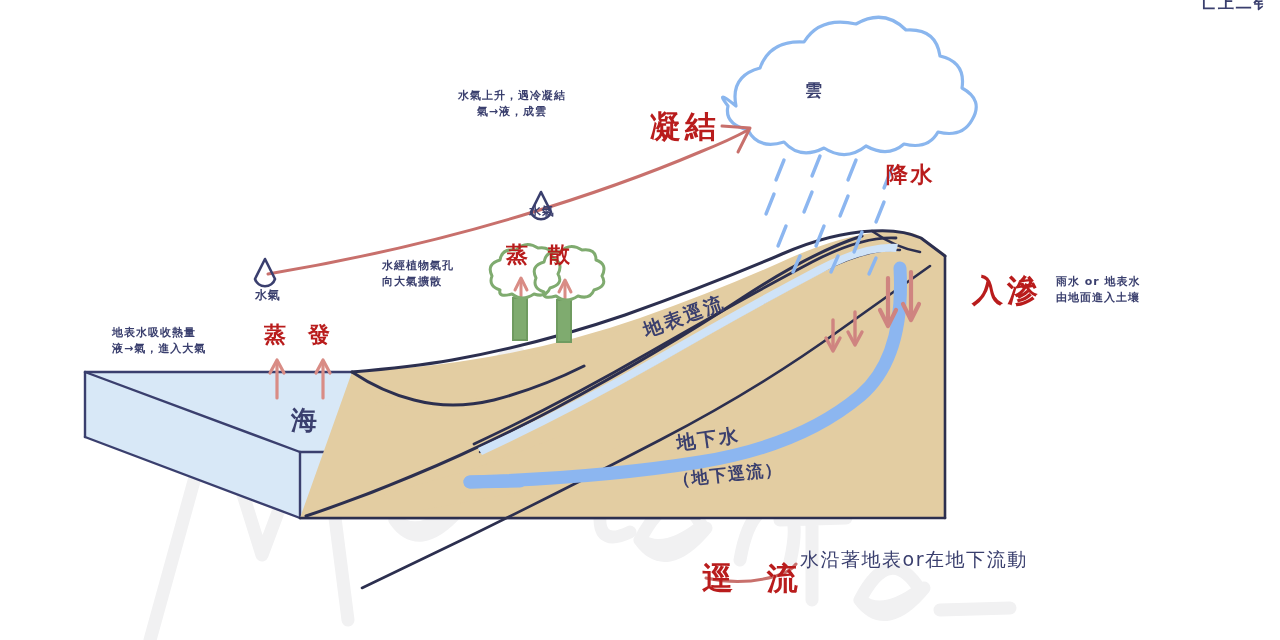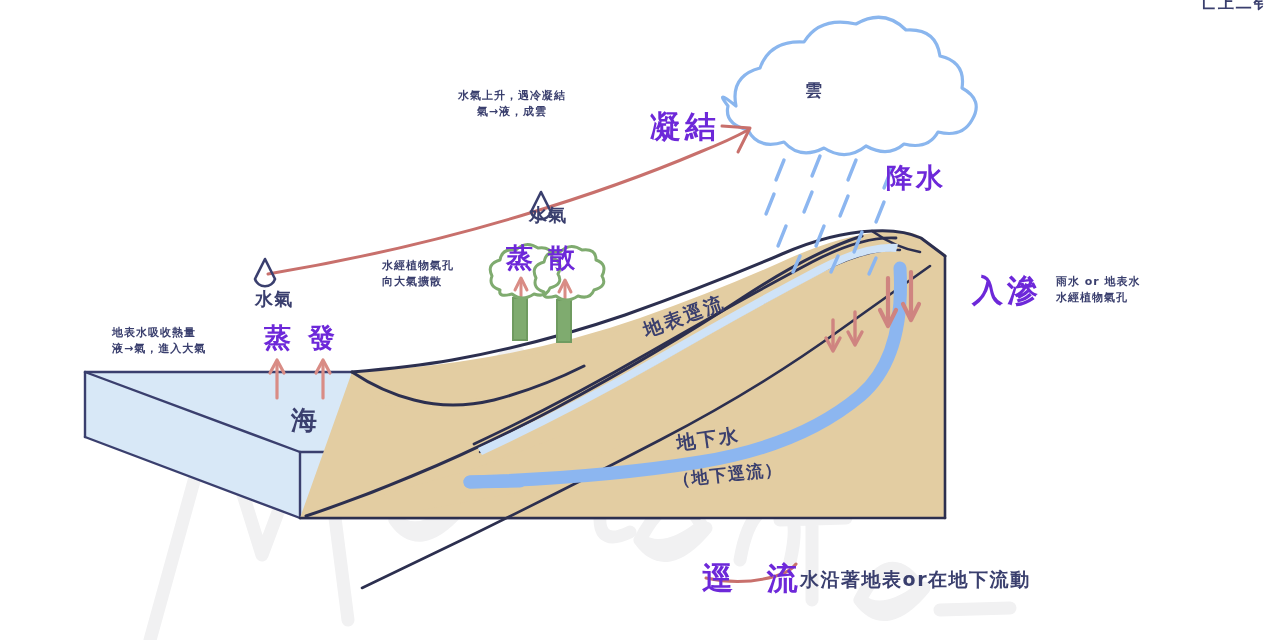--- a/index.html
+++ b/index.html
@@ -27,40 +27,40 @@
   }
   .lbl {
     position: absolute;
     white-space: pre;
     line-height: 1.18;
     font-weight: 700;
     letter-spacing: 0.06em;
     -webkit-font-smoothing: antialiased;
   }
   .navy   { color: #3a3f6e; }
-  .rose   { color: #6d28d9; }
+  .rose   { color: #b91c1c; }
 
   .note {
     font-size: 11px;
     font-weight: 700;
     letter-spacing: 0.09em;
     line-height: 1.45;
   }
   .term {
-    font-size: 27px;
+    font-size: 22px;
     font-weight: 700;
     letter-spacing: 0.11em;
   }
   .term-lg {
     font-size: 31px;
     font-weight: 700;
     letter-spacing: 0.13em;
   }
   .small {
-    font-size: 18px;
+    font-size: 12px;
     font-weight: 700;
     letter-spacing: 0.07em;
   }
   .mid {
     font-size: 17px;
     font-weight: 700;
     letter-spacing: 0.1em;
   }
   .clipped-top {
     font-size: 16px;
@@ -306,18 +306,18 @@
   <div class="lbl navy" style="left:640px; top:320px; font-size:19px; font-weight:700;
        letter-spacing:0.12em; transform:rotate(-20deg); transform-origin:left top;">地表逕流</div>
 
   <div class="lbl navy" style="left:675px; top:432px; font-size:19px; font-weight:700;
        letter-spacing:0.12em; transform:rotate(-8deg); transform-origin:left top;">地下水</div>
   <div class="lbl navy" style="left:672px; top:470px; font-size:17px; font-weight:700;
        letter-spacing:0.08em; transform:rotate(-6deg); transform-origin:left top;">（地下逕流）</div>
 
   <div class="lbl rose term-lg" style="left:972px; top:272px;">入滲</div>
   <div class="lbl navy note" style="left:1056px; top:274px;">雨水 or 地表水
-水經植物氣孔</div>
+由地面進入土壤</div>
 
   <div class="lbl rose term-lg" style="left:702px; top:560px;">逕  流</div>
-  <div class="lbl navy" style="left:800px; top:568px; font-size:19px; font-weight:700; letter-spacing:0.08em;">水沿著地表or在地下流動</div>
+  <div class="lbl navy" style="left:800px; top:548px; font-size:19px; font-weight:400; letter-spacing:0.08em;">水沿著地表or在地下流動</div>
 
 </div>
 
 </body></html>

